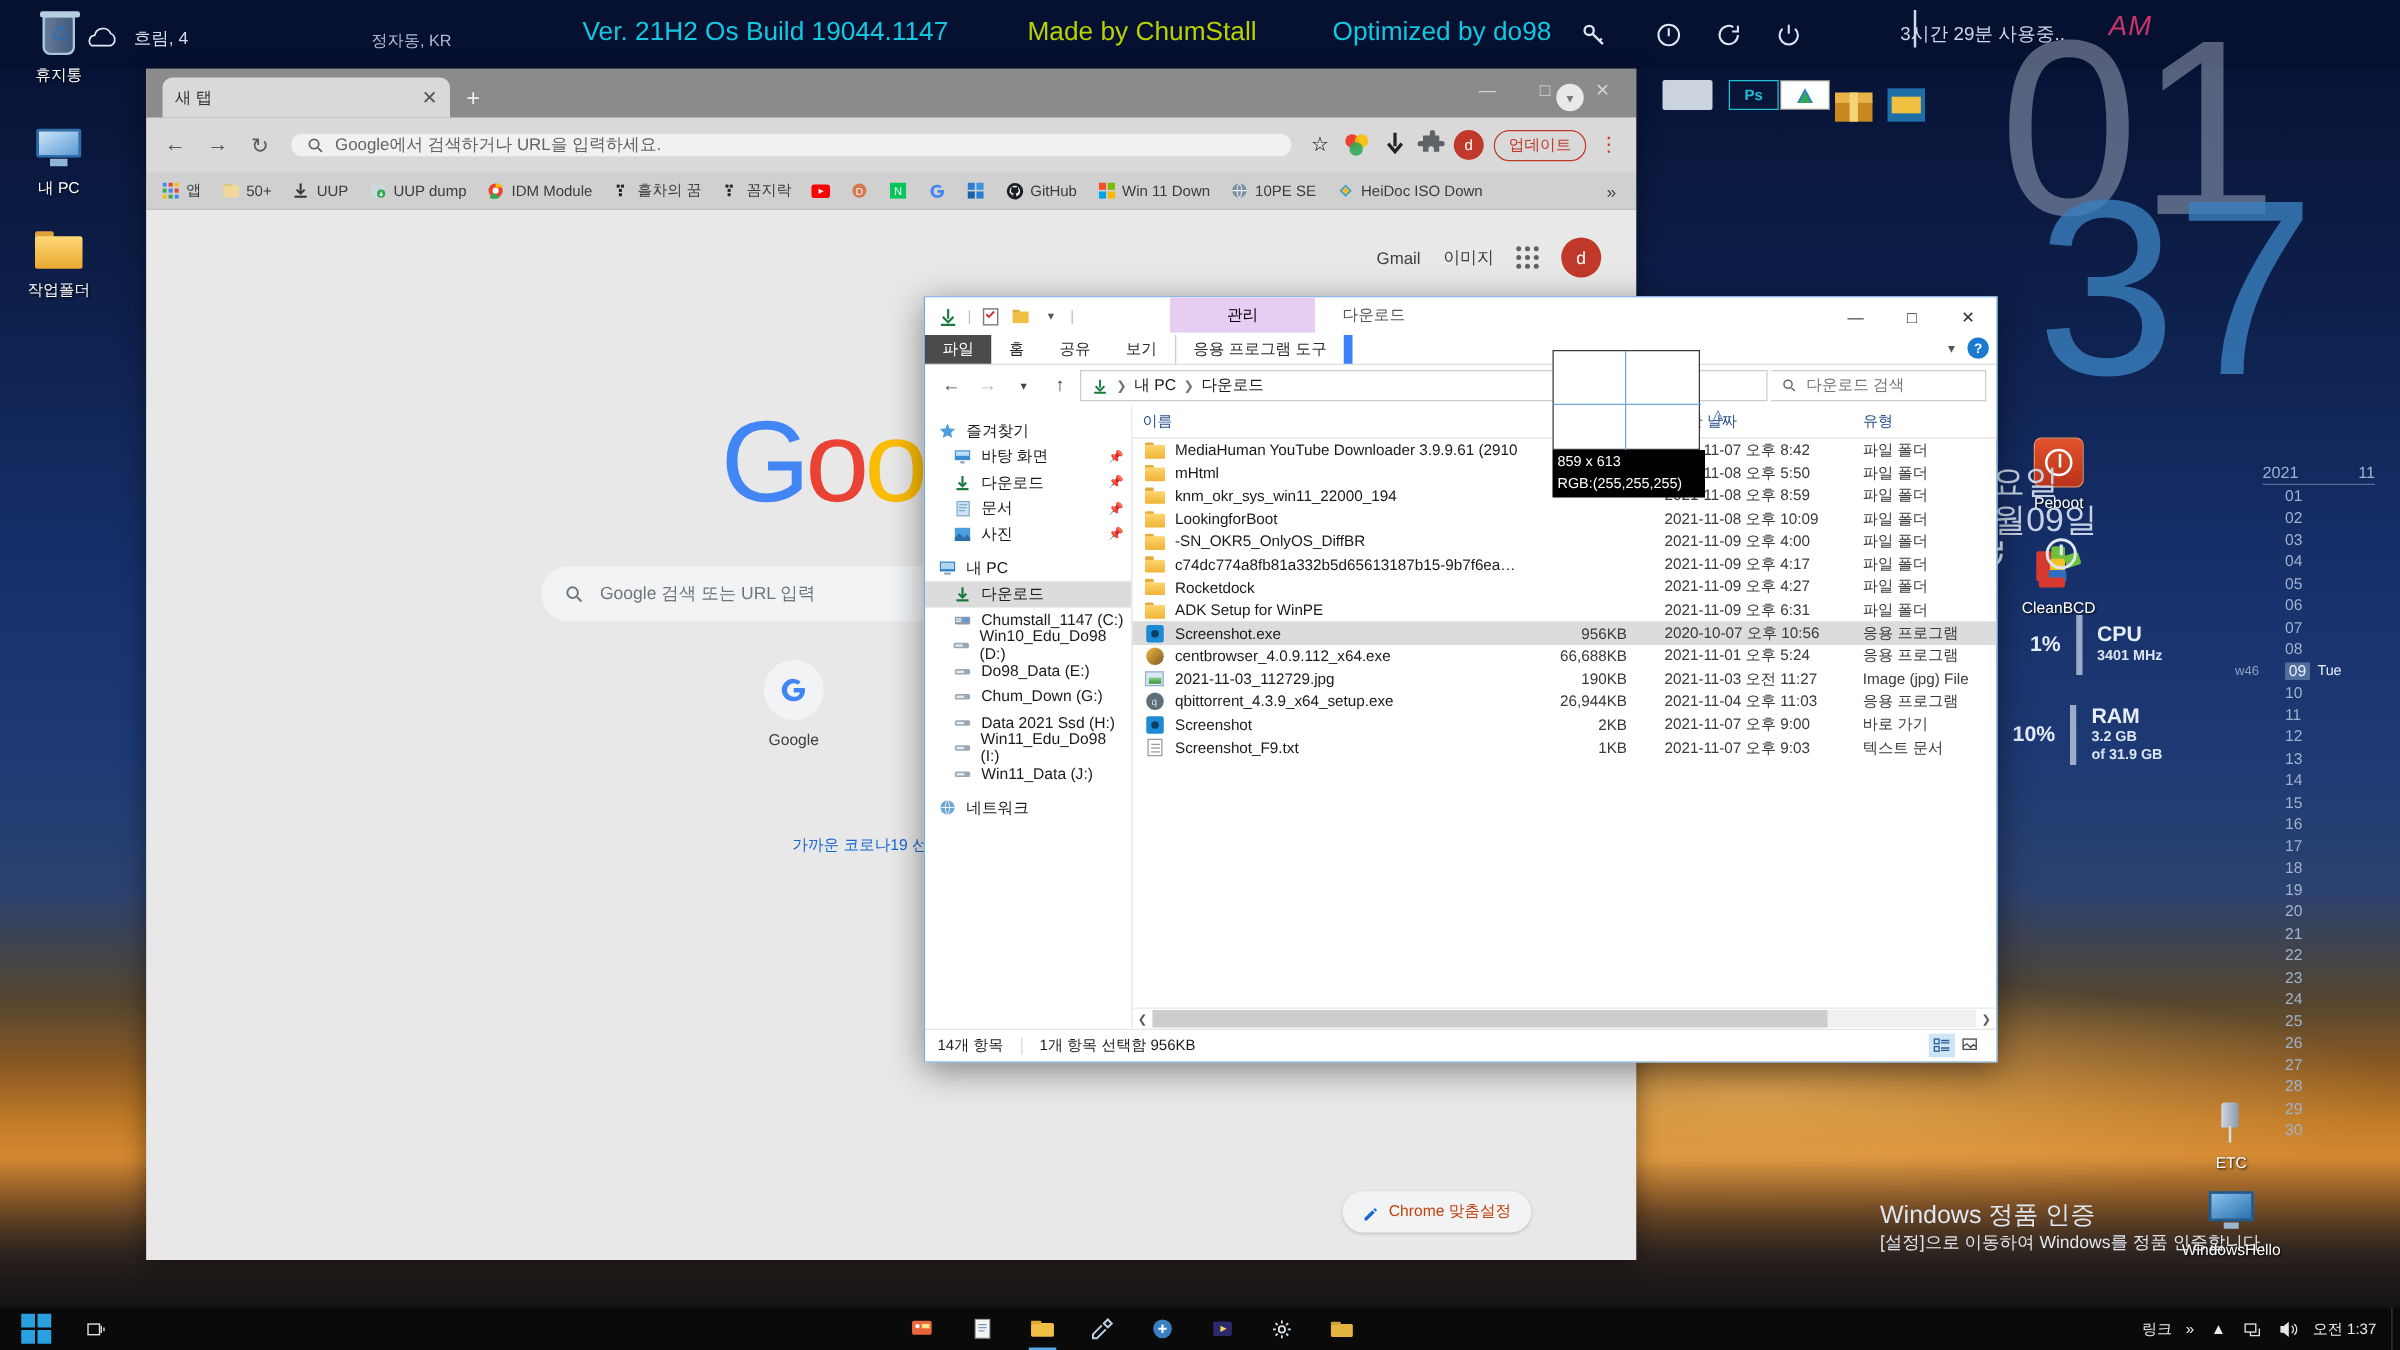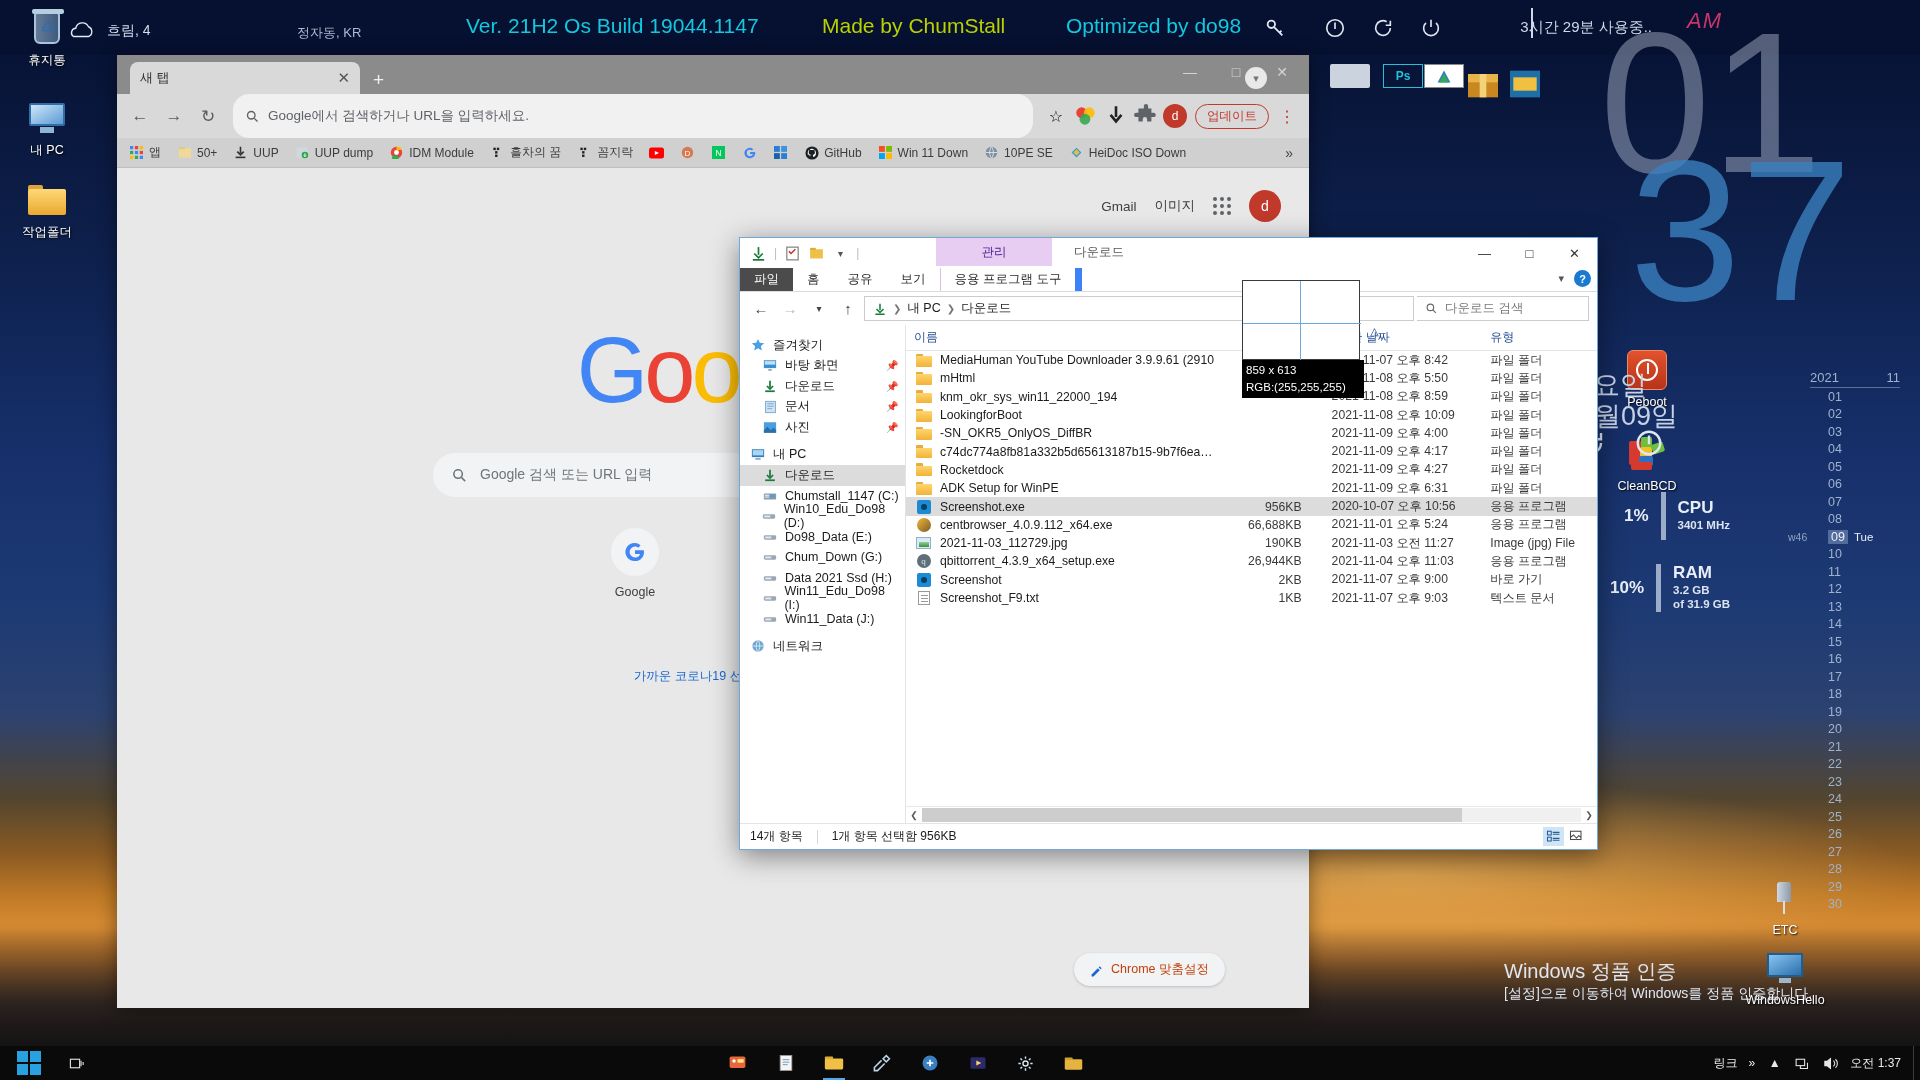--- a/index.html
+++ b/index.html
@@ -215,21 +215,21 @@
     width: 46px; height: 34px; display:flex;align-items:center;justify-content:center;
     color: #d4d4d4; font-size: 14px; cursor:pointer;
   }
 
   #chrome-toolbar {
     height: 44px; background: #d9d9d9; display:flex; align-items:center; padding: 0 8px; gap: 4px;
   }
   .nav-btn { width: 30px; height: 30px; display:flex;align-items:center;justify-content:center;
     color:#5b5b5b; font-size:17px; cursor:pointer; }
   #omnibox {
-    flex: 1; height: 44px; background: #f1f1f1; border-radius: 16px;
+    flex: 1; height: 18px; background: #f1f1f1; border-radius: 16px;
     display: flex; align-items: center; padding: 0 12px; gap: 8px;
     font-size: 13.5px; color: #5f6368; margin: 0 6px;
   }
   #omnibox .oicon { width:15px;height:15px;color:#5f6368; }
   .tb-icon { width: 26px; height: 26px; display:flex;align-items:center;justify-content:center; cursor:pointer;}
   #chrome-avatar {
     width: 24px;height:24px;border-radius:50%;background:#c0392b;color:#fff;
     display:flex;align-items:center;justify-content:center;font-size:12px; cursor:pointer;
   }
   #update-pill {
@@ -292,21 +292,21 @@
     position: absolute; left: 739px; top: 237px; width: 859px; height: 613px;
     background: #ffffff; border: 1px solid #6fa8dc;
     box-shadow: 0 6px 26px rgba(0,0,0,.45);
     display: flex; flex-direction: column;
   }
   #exp-titlebar { height: 30px; background: #fff; display:flex; align-items:center; position:relative; }
   #exp-qat { display:flex; align-items:center; gap:7px; padding-left: 10px; font-size: 12px; color:#333; }
   .qat-i { width:17px;height:17px; display:flex;align-items:center;justify-content:center;}
   #exp-ribbon-tabs-top { position:absolute; left: 196px; top: 0; display:flex; }
   #exp-ctx-group {
-    background:#e7cdf2; color:#4c1d95; font-size:12.5px;
+    background:#e7cdf2; color:#000000; font-size:12.5px;
     width: 116px; text-align:center; padding: 6px 0 5px;
   }
   #exp-title-text { font-size:12.5px; color:#555; padding: 6px 0 0 22px; }
   #exp-wctl { position:absolute; right:0; top:0; display:flex; }
   #exp-wctl div { width: 45px; height: 30px; display:flex;align-items:center;justify-content:center;
     color:#333; font-size:13px; cursor:pointer;}
 
   #exp-ribbon { height: 24px; background:#fff; display:flex; align-items:stretch; position:relative;
     border-bottom: 1px solid #dcdcdc; }
   .rb-tab { font-size: 12.5px; color:#2b2b2b; padding: 3px 14px 0; cursor:pointer; }

